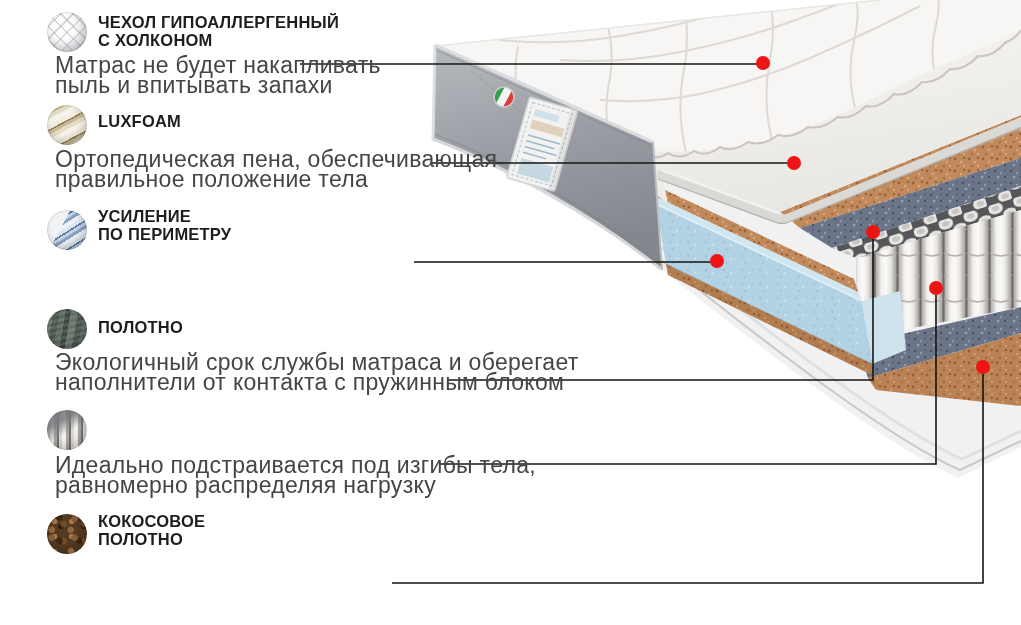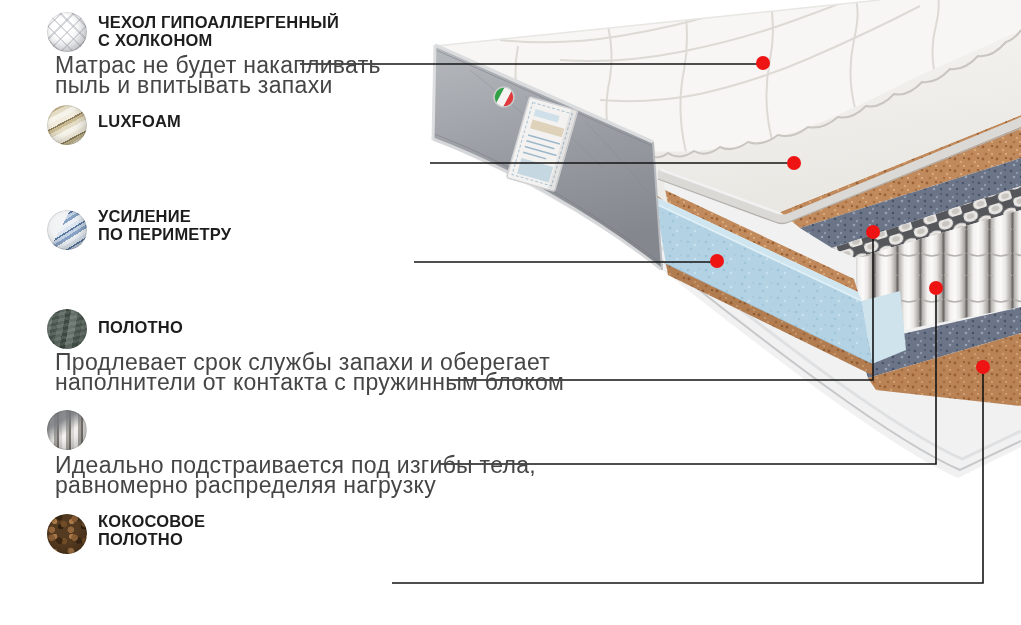--- a/index.html
+++ b/index.html
@@ -232,28 +232,30 @@
   </svg>
 
   <div class="sec-icon icon-cover" style="top:12px"></div>
   <div class="sec-title" style="top:14px">ЧЕХОЛ ГИПОАЛЛЕРГЕННЫЙ
 С ХОЛКОНОМ</div>
   <div class="sec-body" style="top:55px">Матрас не будет накапливать
 пыль и впитывать запахи</div>
 
   <div class="sec-icon icon-foam" style="top:105px"></div>
   <div class="sec-title" style="top:113px">LUXFOAM</div>
+  <div class="sec-body" style="top:149px">Ортопедическая пена, обеспечивающая
+правильное положение тела</div>
 
   <div class="sec-icon icon-perimeter" style="top:210px"></div>
   <div class="sec-title" style="top:208px">УСИЛЕНИЕ
 ПО ПЕРИМЕТРУ</div>
 
   <div class="sec-icon icon-felt" style="top:309px"></div>
   <div class="sec-title" style="top:319px">ПОЛОТНО</div>
-  <div class="sec-body" style="top:352px">Продлевает срок службы запахи  и оберегает
+  <div class="sec-body" style="top:352px">Экологичный срок службы матраса  и оберегает
 наполнители от контакта с пружинным блоком</div>
 
   <div class="sec-icon icon-springs" style="top:410px"></div>
   <div class="sec-body" style="top:455px">Идеально подстраивается под изгибы тела,
 равномерно распределяя нагрузку</div>
 
   <div class="sec-icon icon-coir" style="top:514px"></div>
   <div class="sec-title" style="top:513px">КОКОСОВОЕ
 ПОЛОТНО</div>
 

